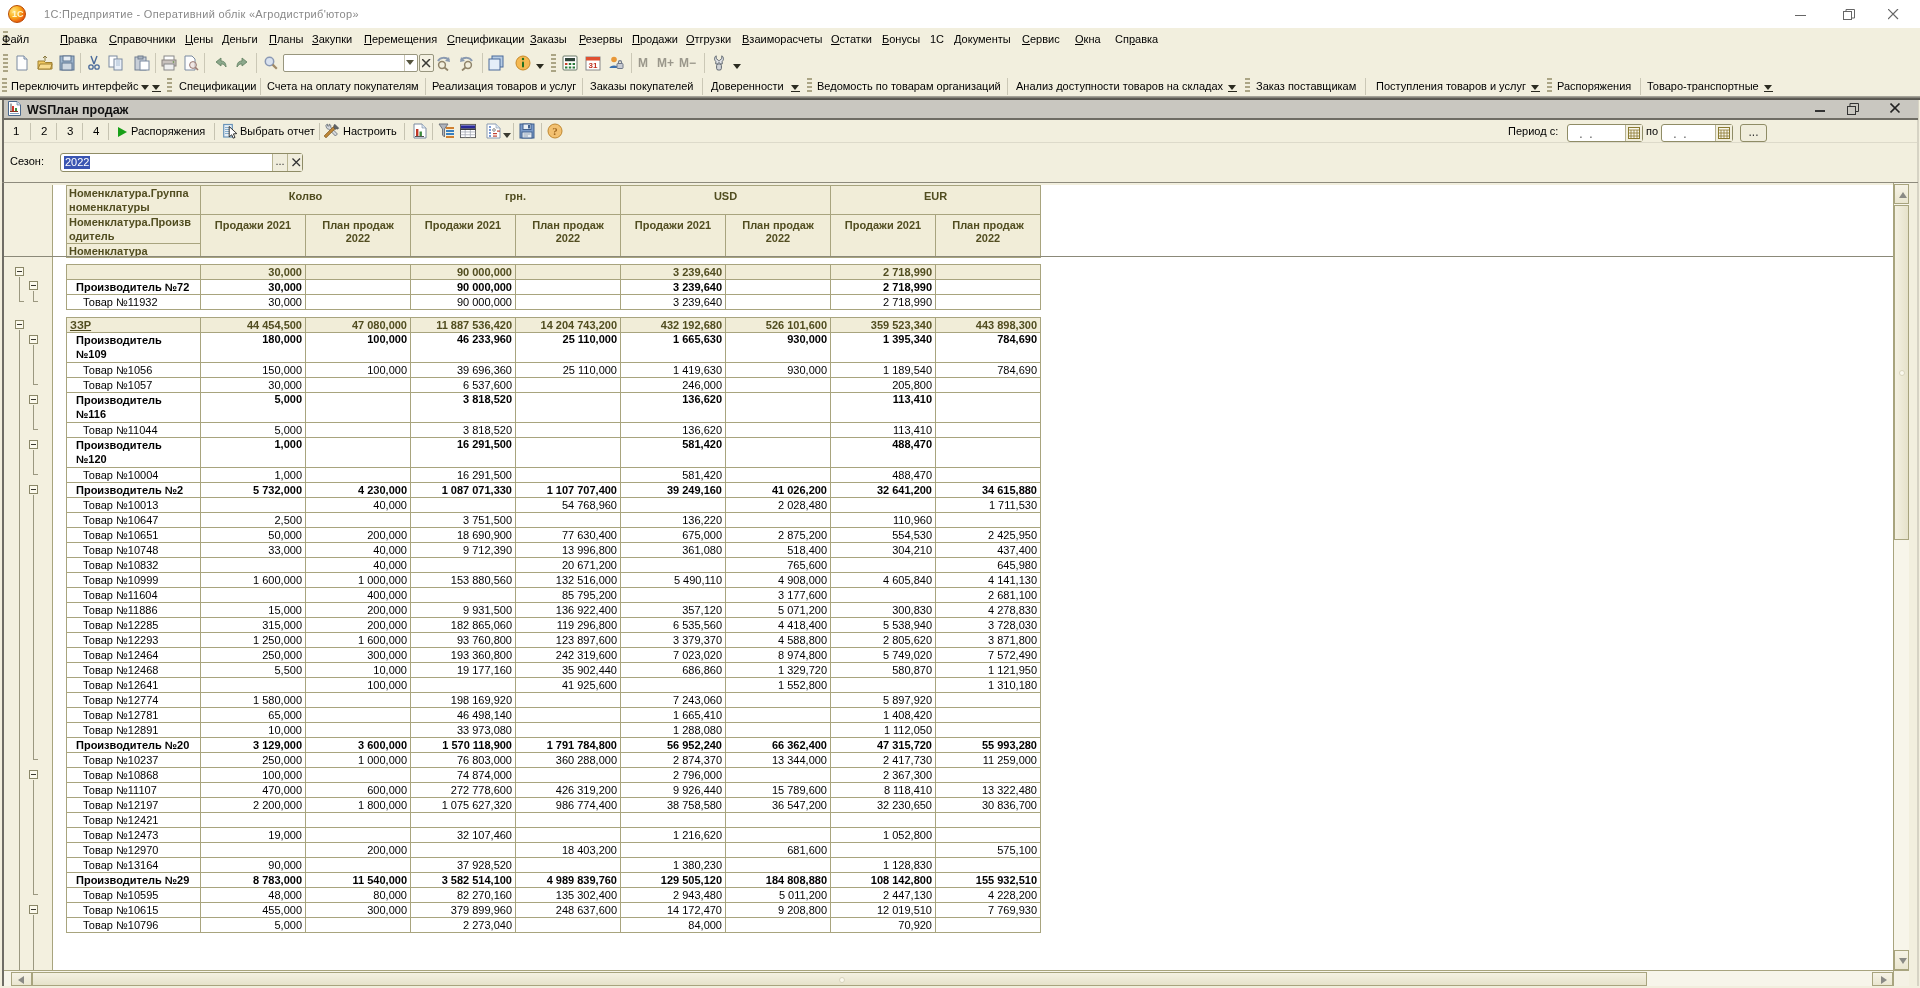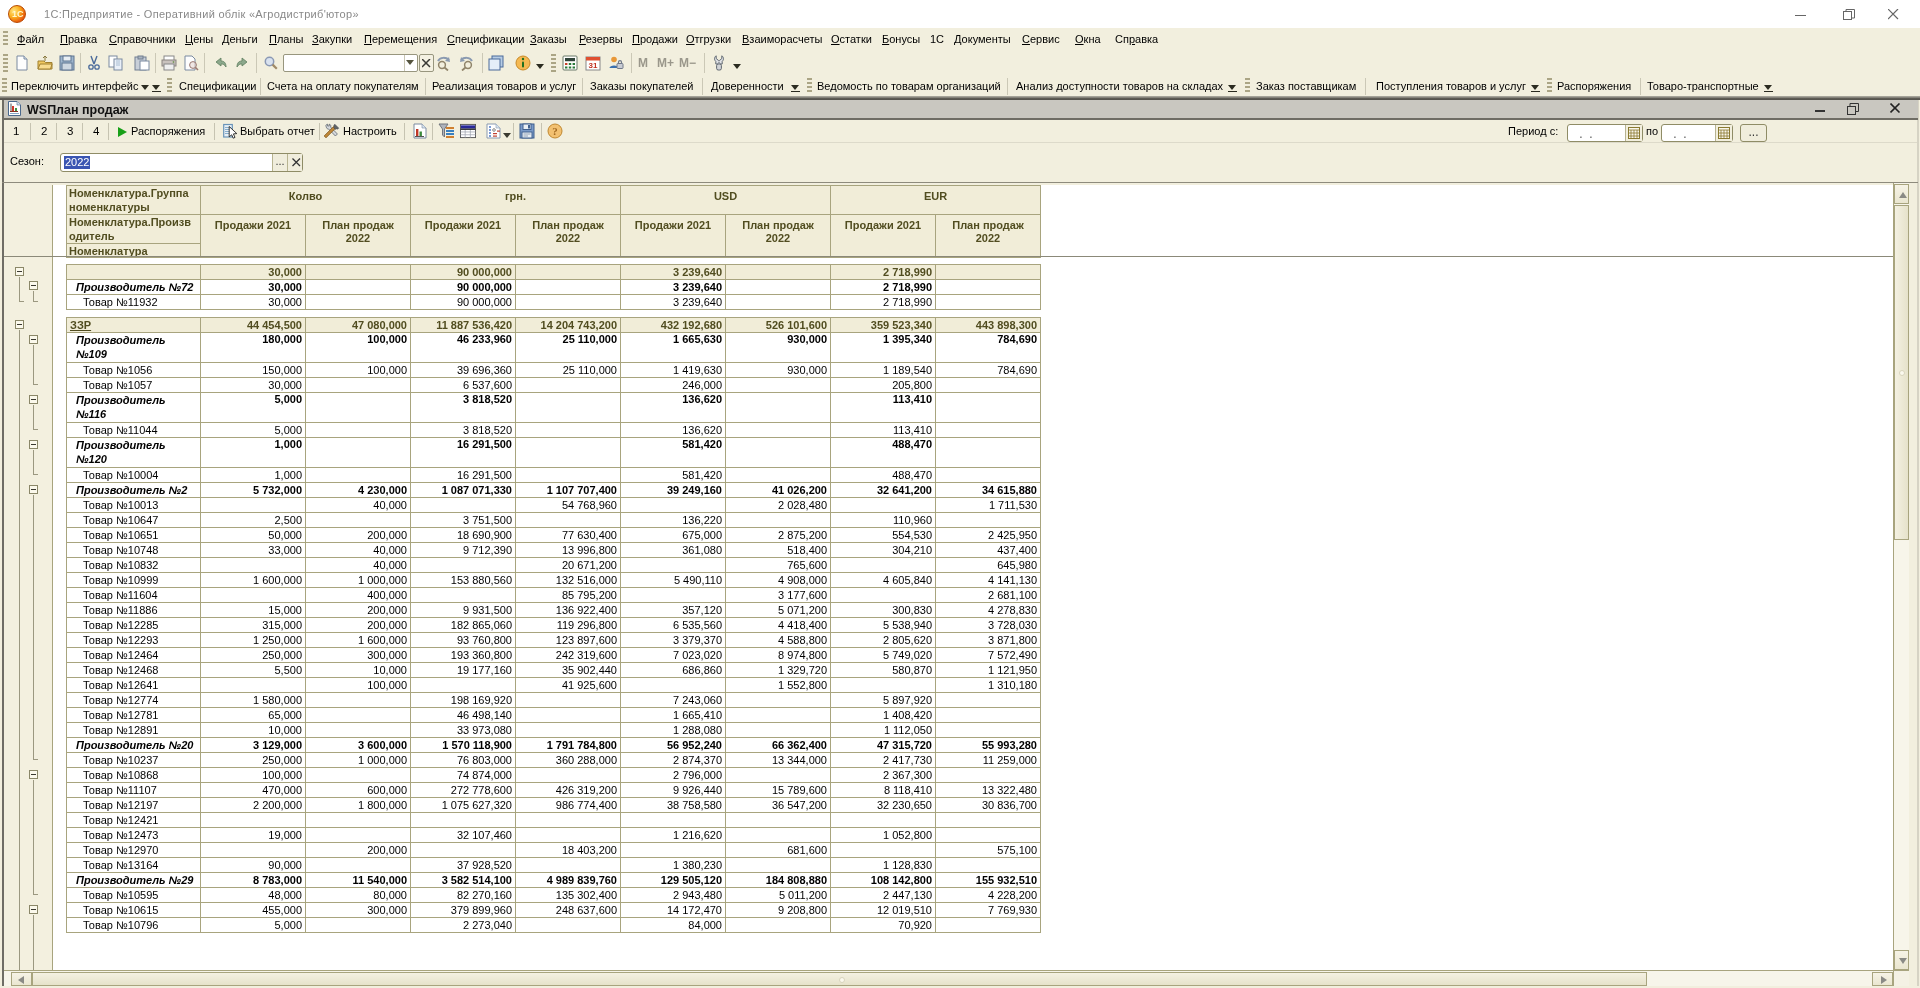--- a/index.html
+++ b/index.html
@@ -76,21 +76,21 @@
   .tblwrap { position:absolute; }
   table.dt, table.ht { border-collapse:collapse; table-layout:fixed; font-family:"Liberation Sans",sans-serif; }
   table.dt td, table.ht td { border:1px solid #A8A47E; overflow:hidden; white-space:nowrap; }
   table.dt td { height:15px; font-size:11px; padding:0; }
   tr.rp2 td { height:30px; vertical-align:top; }
   td.v { text-align:right; padding-right:3px !important; }
   tr.rb td { background:#F1EDD8; color:#514D20; font-weight:bold; }
   tr.rp td { background:#fff; color:#000; font-weight:bold; }
   tr.ri td { background:#fff; color:#000; }
   td.ng { padding-left:3px !important;text-decoration:underline; }
-  td.np { padding-left:9px !important; text-align:left; line-height:14px; padding-top:0px;font-style:italic; }
+  td.np { padding-left:9px !important; text-align:left; line-height:14px; padding-top:0px; }
   td.ni { padding-left:16px !important; text-align:left; }
 
   
   table.ht td { background:#F1EDD8; color:#514D20; font-weight:bold; font-size:11px; line-height:13px; }
   table.ht td.hn { text-align:left; vertical-align:top; padding:1px 2px 0 2px; white-space:normal !important; line-height:13.5px; }
   table.ht td.hn3 { line-height:12px; padding-top:1px; }
   table.ht td.hc { text-align:center; vertical-align:top; padding-top:4px; }
 
   
   .tbox { position:absolute; width:9px; height:9px; background:#FBF9EC; border:1px solid #8A8768; }
@@ -119,21 +119,21 @@
     <rect x="0.5" y="2.5" width="8" height="8" fill="none" stroke="#666"></rect>
     <path d="M3 2.5 V0.5 H11.5 V9 H9" fill="none" stroke="#666"></path>
   </svg>
   <svg class="abs" style="left:1888px;top:9px" width="11" height="11">
     <path d="M0 0 L10 10 M10 0 L0 10" stroke="#666" stroke-width="1.2"></path>
   </svg>
 </div>
 
 <div id="menubar">
   <div class="grip" style="left:3px;top:3px;height:16px;"></div>
-  <span class="mi" style="left:17px"><u>Ф</u>айл</span>
+  <span class="mi" style="left:2px"><u>Ф</u>айл</span>
   <span class="mi" style="left:60px"><u>П</u>равка</span>
   <span class="mi" style="left:109px"><u>С</u>правочники</span>
   <span class="mi" style="left:185px"><u>Ц</u>ены</span>
   <span class="mi" style="left:222px"><u>Д</u>еньги</span>
   <span class="mi" style="left:269px"><u>П</u>ланы</span>
   <span class="mi" style="left:312px"><u>З</u>акупки</span>
   <span class="mi" style="left:364px"><u>П</u>еремещения</span>
   <span class="mi" style="left:447px"><u>С</u>пецификации</span>
   <span class="mi" style="left:530px"><u>З</u>аказы</span>
   <span class="mi" style="left:579px"><u>Р</u>езервы</span>

